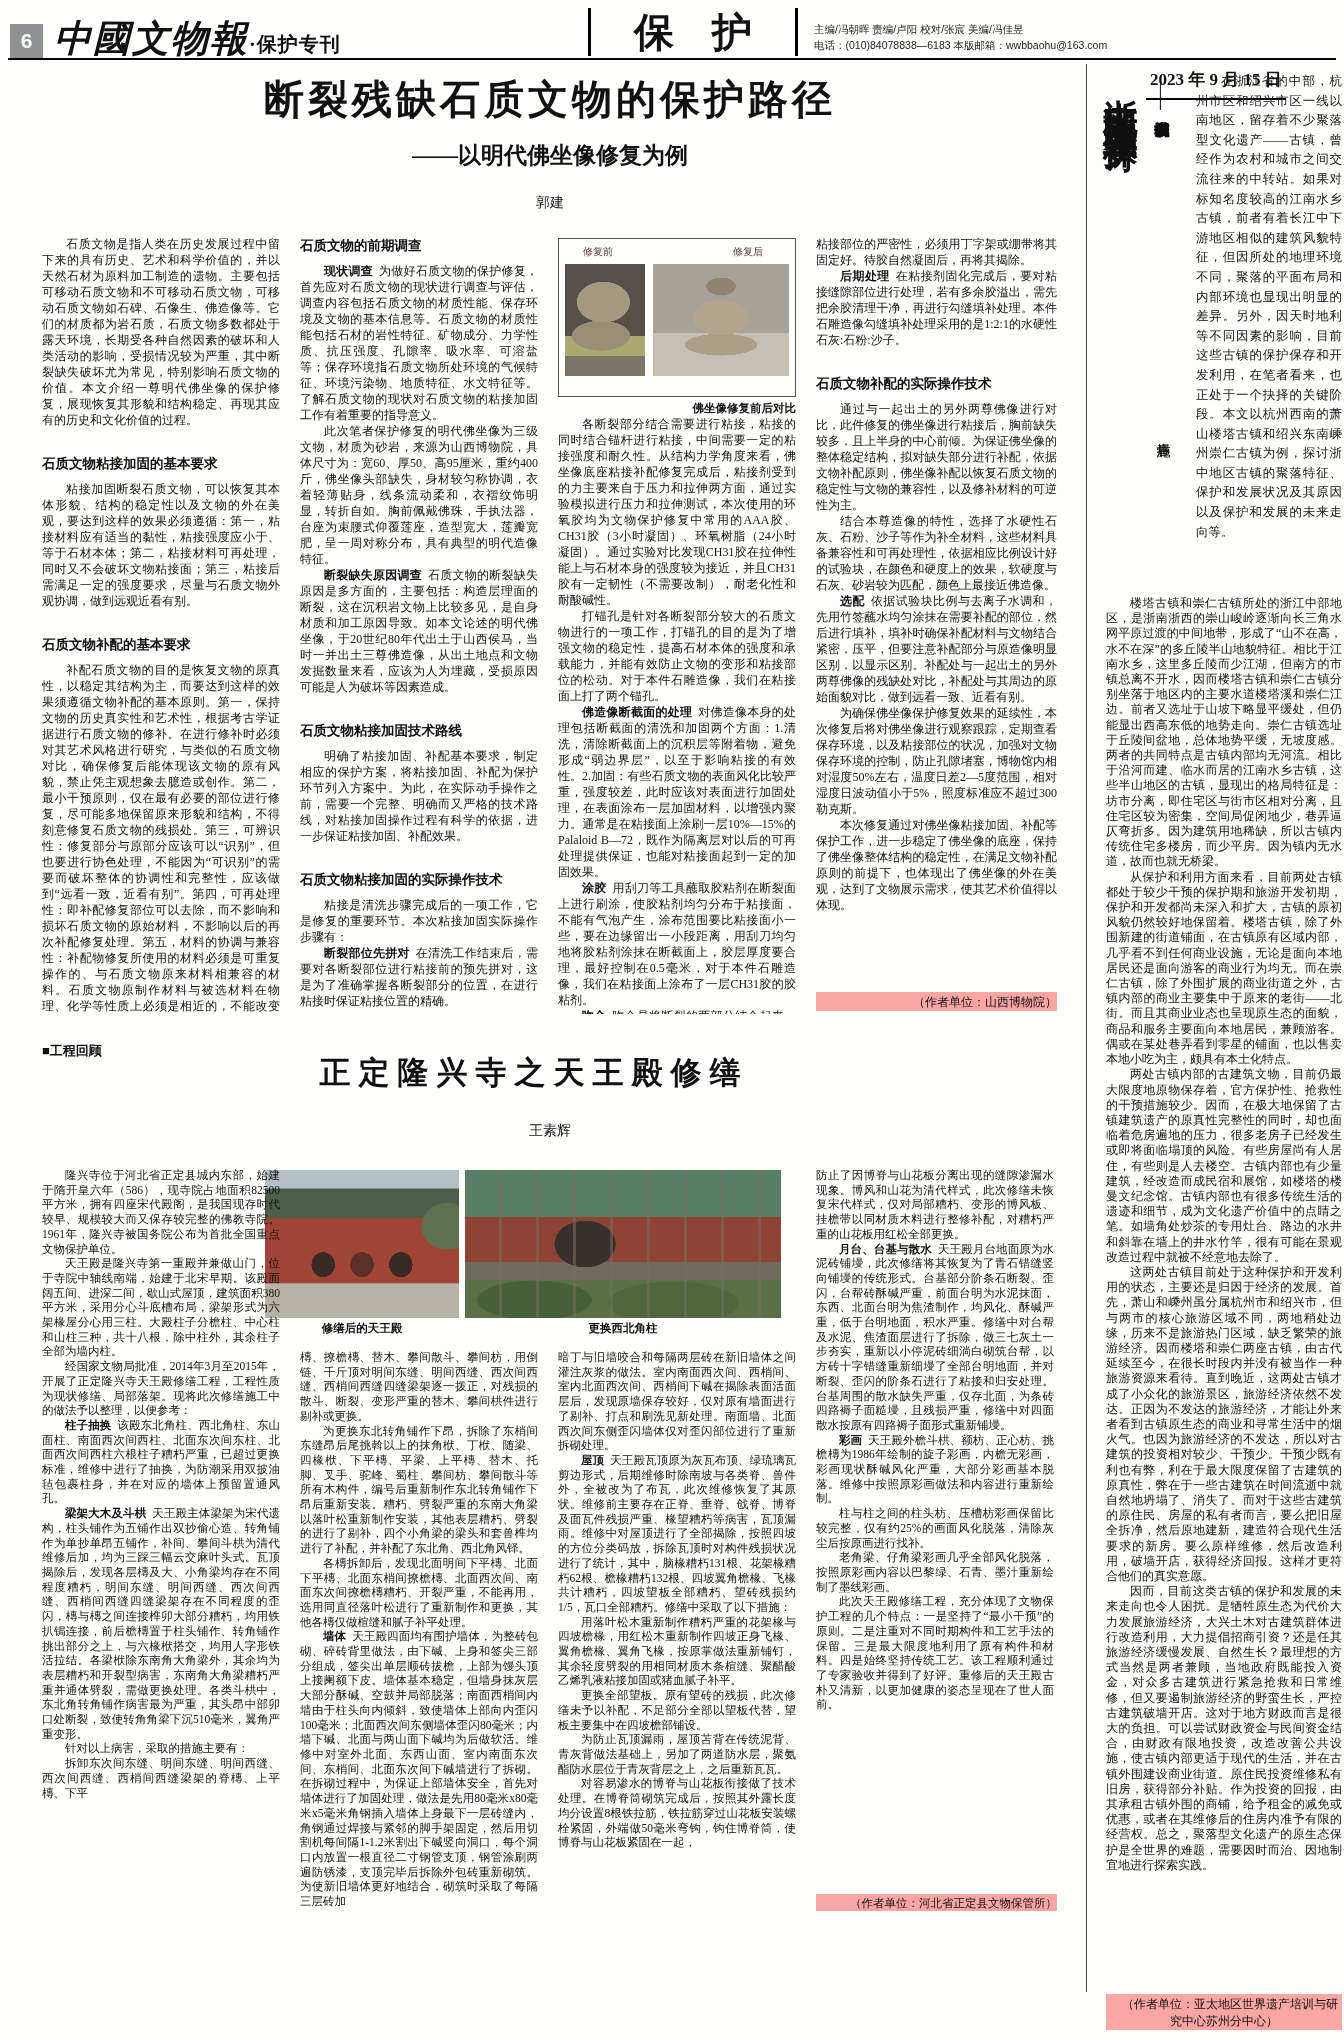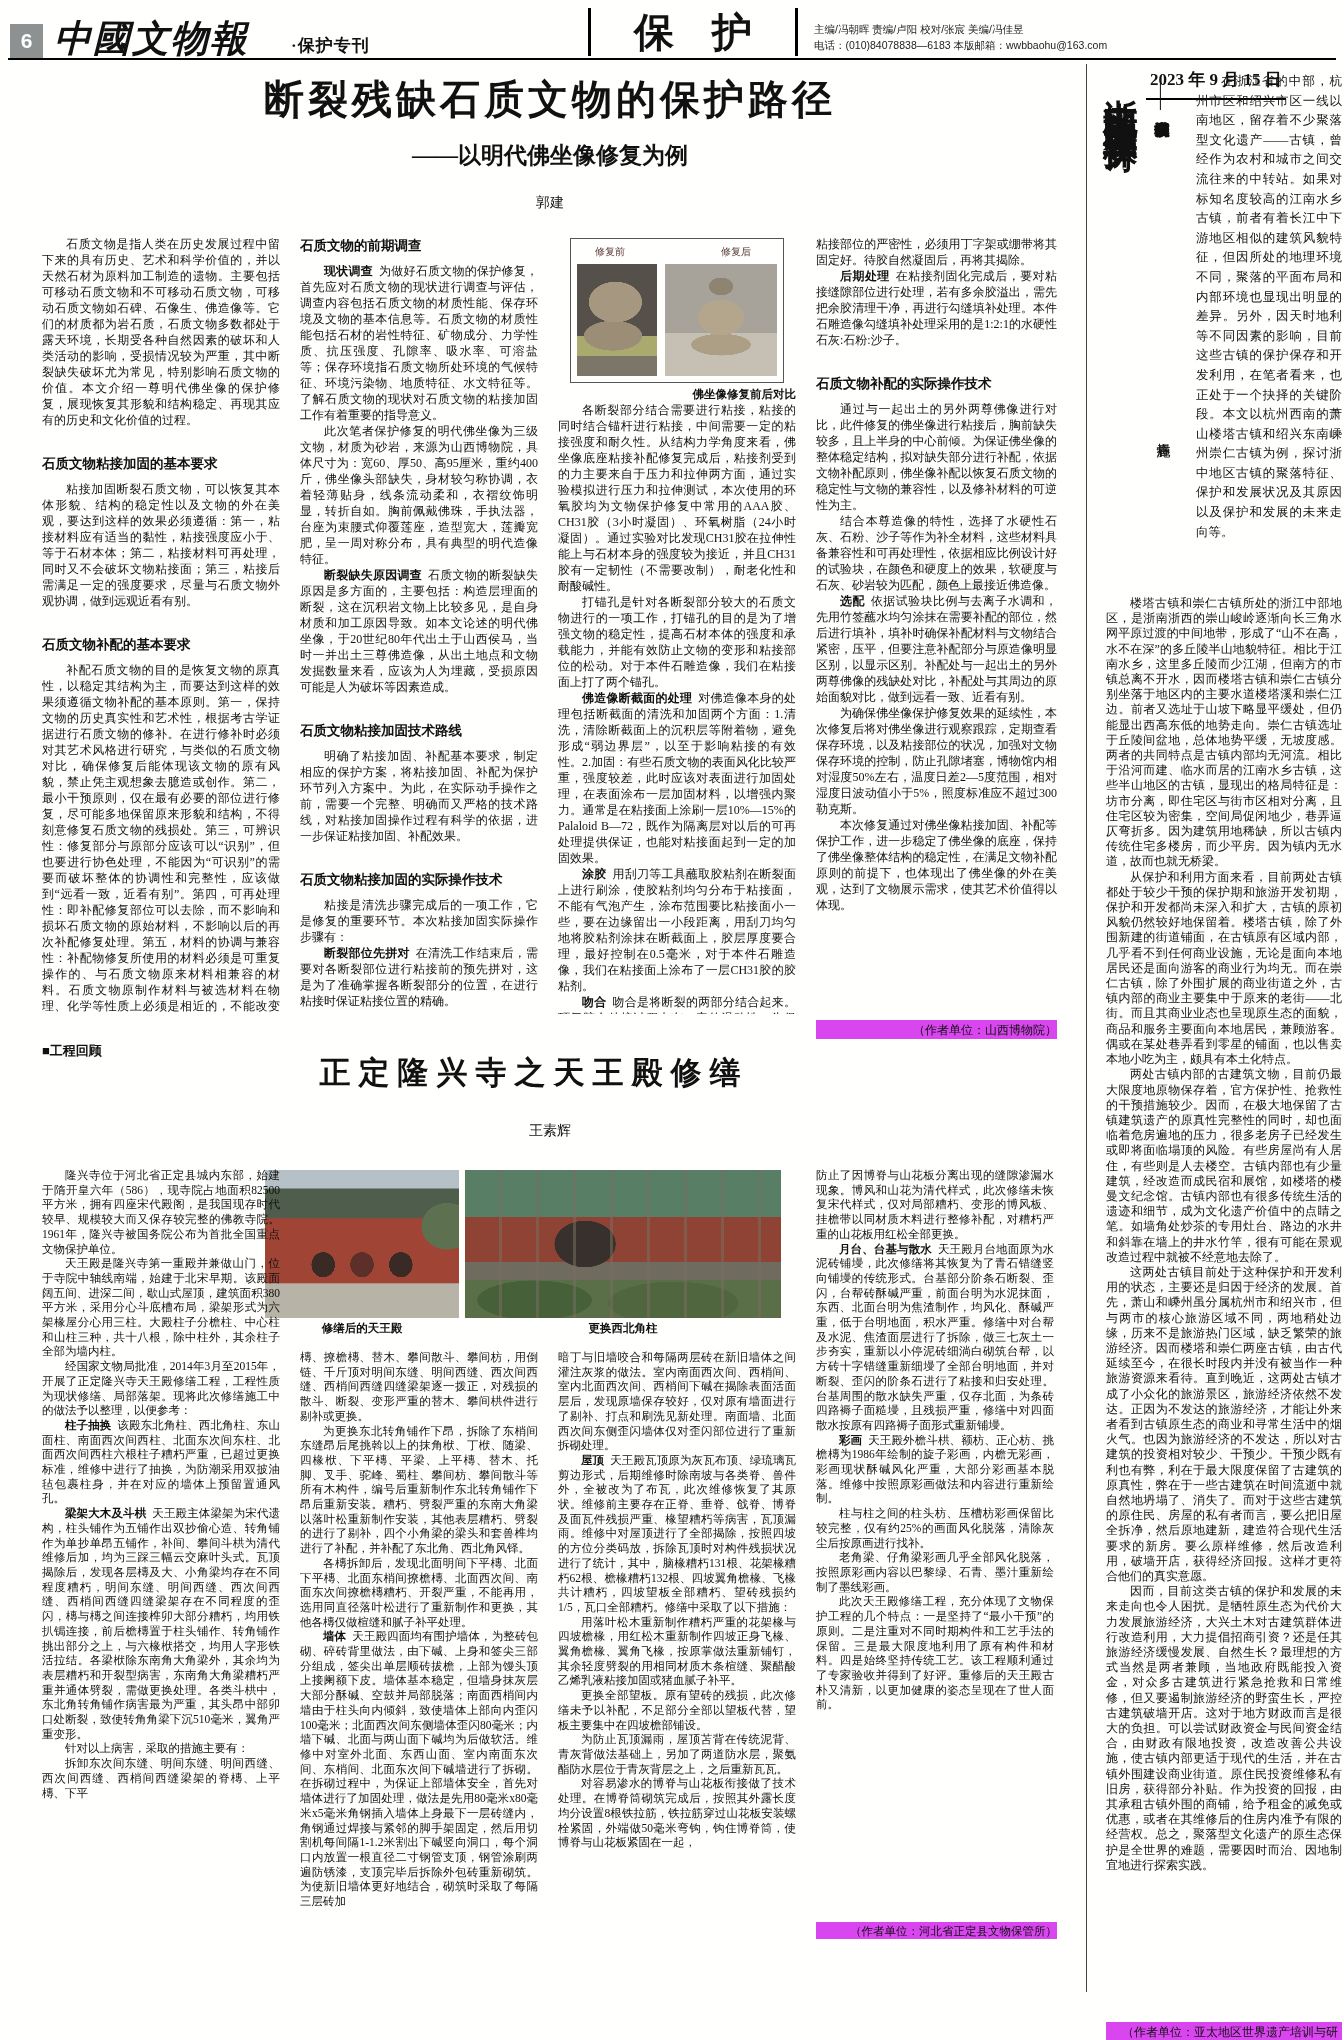--- a/index.html
+++ b/index.html
@@ -3,21 +3,21 @@
 <meta charset="utf-8">
 <style>
   html,body{margin:0;padding:0;background:#e8e8e4;}
   #page{position:relative;width:1344px;height:2040px;background:#fffffd;margin:0 auto;
         font-family:"Liberation Serif",serif;color:#111;overflow:hidden;}
   
   .pagenum{position:absolute;left:10px;top:24px;width:33px;height:34px;background:#8e9192;
            color:#fff;font:bold 21px/34px "Liberation Sans",sans-serif;text-align:center;}
   .masthead{position:absolute;left:54px;top:14px;font-weight:900;font-size:37px;
             font-style:italic;letter-spacing:2px;white-space:nowrap;}
-  .edition{font-size:17px;font-style:normal;font-weight:bold;letter-spacing:1px;margin-left:42px;}
+  .edition{font-size:20px;font-style:normal;font-weight:bold;letter-spacing:1px;}
   .secbox{position:absolute;left:588px;top:8px;width:204px;height:48px;
           border-left:3px solid #000;border-right:3px solid #000;text-align:center;}
   .secbox span{font:bold 40px/48px "Liberation Sans",sans-serif;letter-spacing:38px;
                padding-left:38px;white-space:nowrap;}
   .staff{position:absolute;left:814px;top:21px;width:330px;font-family:"Liberation Sans",sans-serif;
          font-size:10.5px;line-height:16px;color:#222;}
   .pdate{position:absolute;left:1146px;top:24px;font-size:17px;font-weight:bold;
          border-bottom:2px solid #000;padding:0 4px 7px 4px;white-space:nowrap;margin-top:44px;}
   .hrule{position:absolute;left:8px;top:58px;width:1328px;height:2px;background:#000;}
   
@@ -26,24 +26,24 @@
   .m-sub{position:absolute;left:42px;top:140px;width:1016px;text-align:center;
          font-weight:bold;font-size:23px;}
   .m-by{position:absolute;left:42px;top:194px;width:1016px;text-align:center;font-size:14px;}
   .col{position:absolute;top:236px;width:238px;height:778px;overflow:hidden;
        text-align:justify;font-size:12px;line-height:16px;}
   .c1{left:42px}.c2{left:300px}.c3{left:558px}.c4{left:816px;width:241px}
   .col p{margin:0;text-indent:2em;}
   .col .h{font-family:"Liberation Sans",sans-serif;font-weight:bold;font-size:13.5px;
           margin:28px 0 9px;text-indent:0;text-align:left;}
   .lead{font-family:"Liberation Sans",sans-serif;font-weight:bold;padding-right:6px;}
-  .credit{position:absolute;text-align:right;font-size:12px;background:#d946ef;padding-top:2px;margin-top:28px;}
+  .credit{position:absolute;text-align:right;font-size:12px;background:#fca5a5;padding-top:2px;}
   .m-credit{left:816px;top:992px;width:241px;}
   
-  .phbox{border:1px solid #555;padding:5px 6px 6px;margin:2px 12px 3px;}
+  .phbox{border:1px solid #555;padding:5px 6px 20px;margin:2px 0 3px;}
   .phlabels{display:flex;justify-content:space-between;font-size:10px;color:#533;
             font-family:"Liberation Sans",sans-serif;padding:0 26px 4px 18px;}
   .phrow{display:flex;gap:8px;}
   .ph{height:112px;}
   .ph-before{width:80px;background:
      radial-gradient(55% 30% at 48% 34%,#a59780 0 60%,rgba(0,0,0,0) 61%),
      radial-gradient(60% 22% at 45% 64%,#9c8e76 0 60%,rgba(0,0,0,0) 61%),
      linear-gradient(to bottom,#55514a 0 64%,#abaa6e 64% 82%,#7b7668 82%);}
   .ph-after{flex:1;background:
      radial-gradient(18% 13% at 50% 20%,#8f8372 0 60%,rgba(0,0,0,0) 61%),

